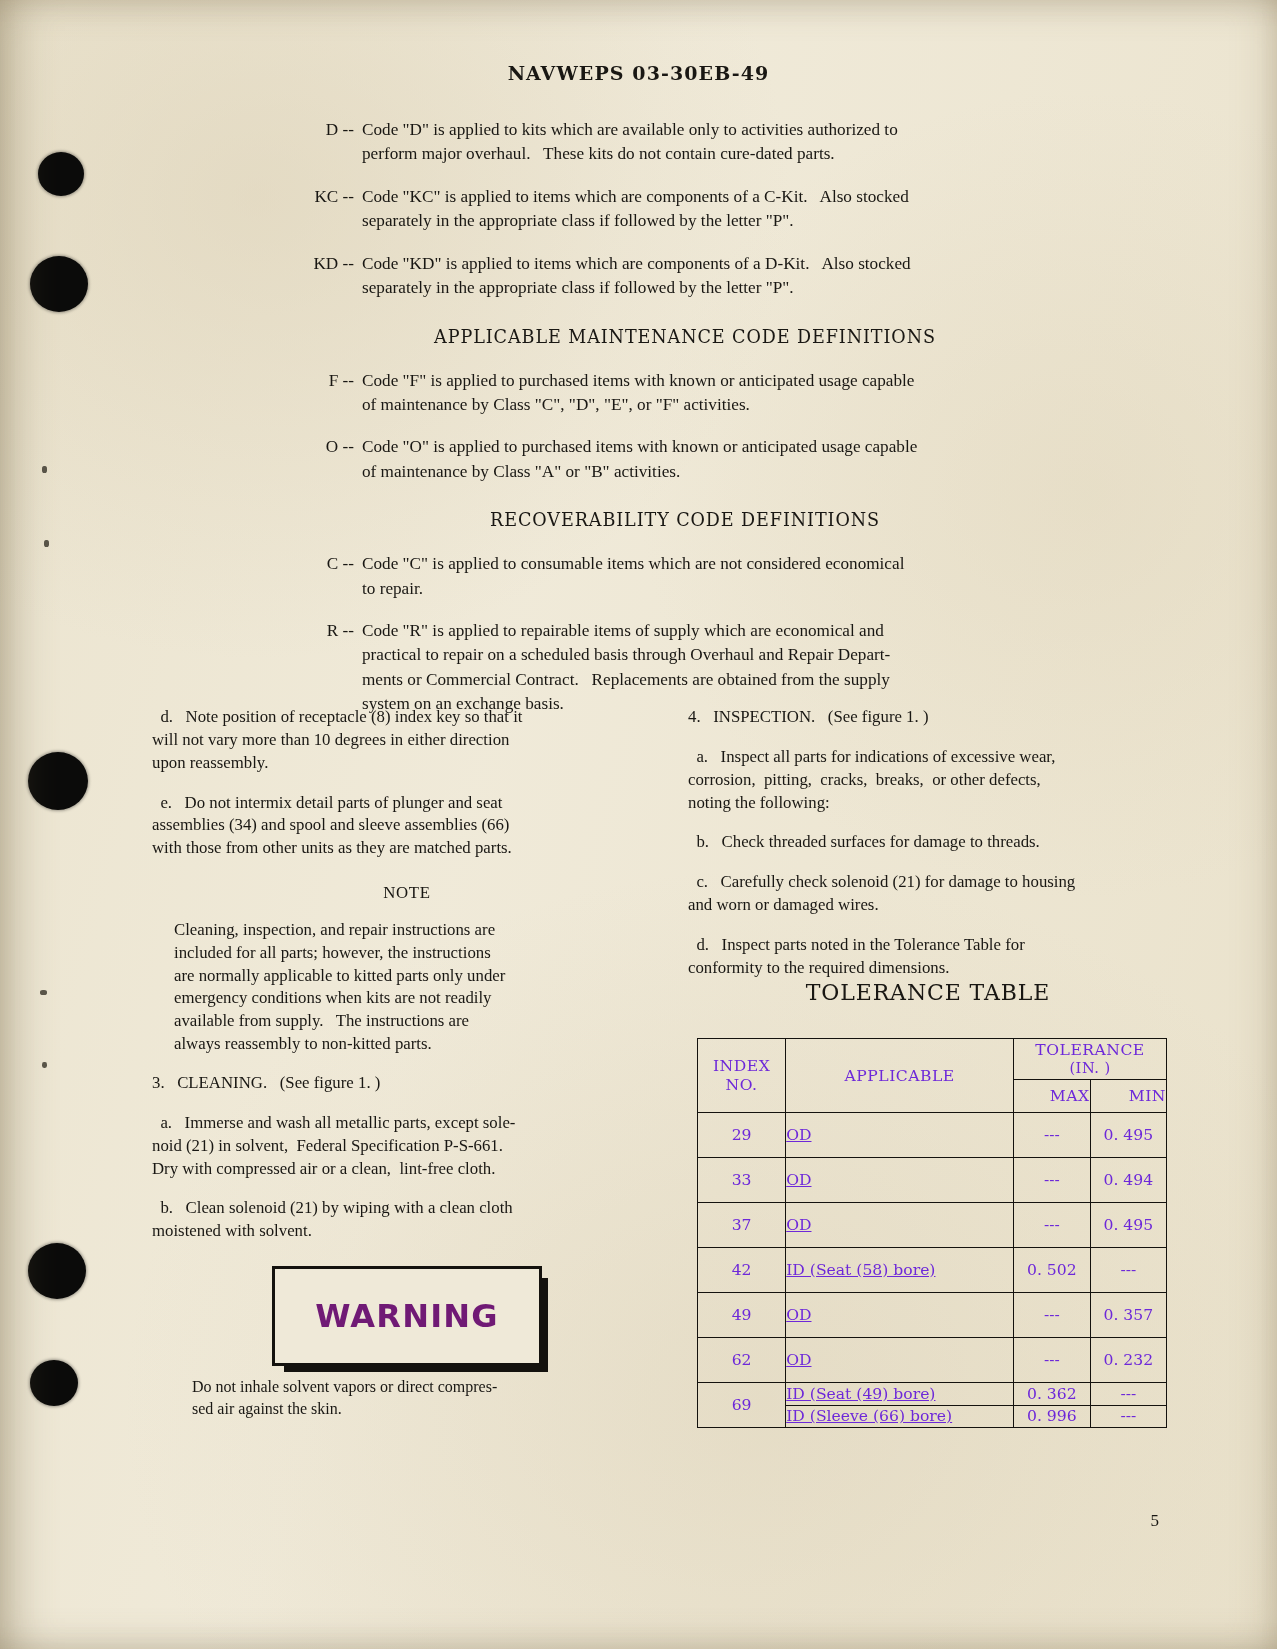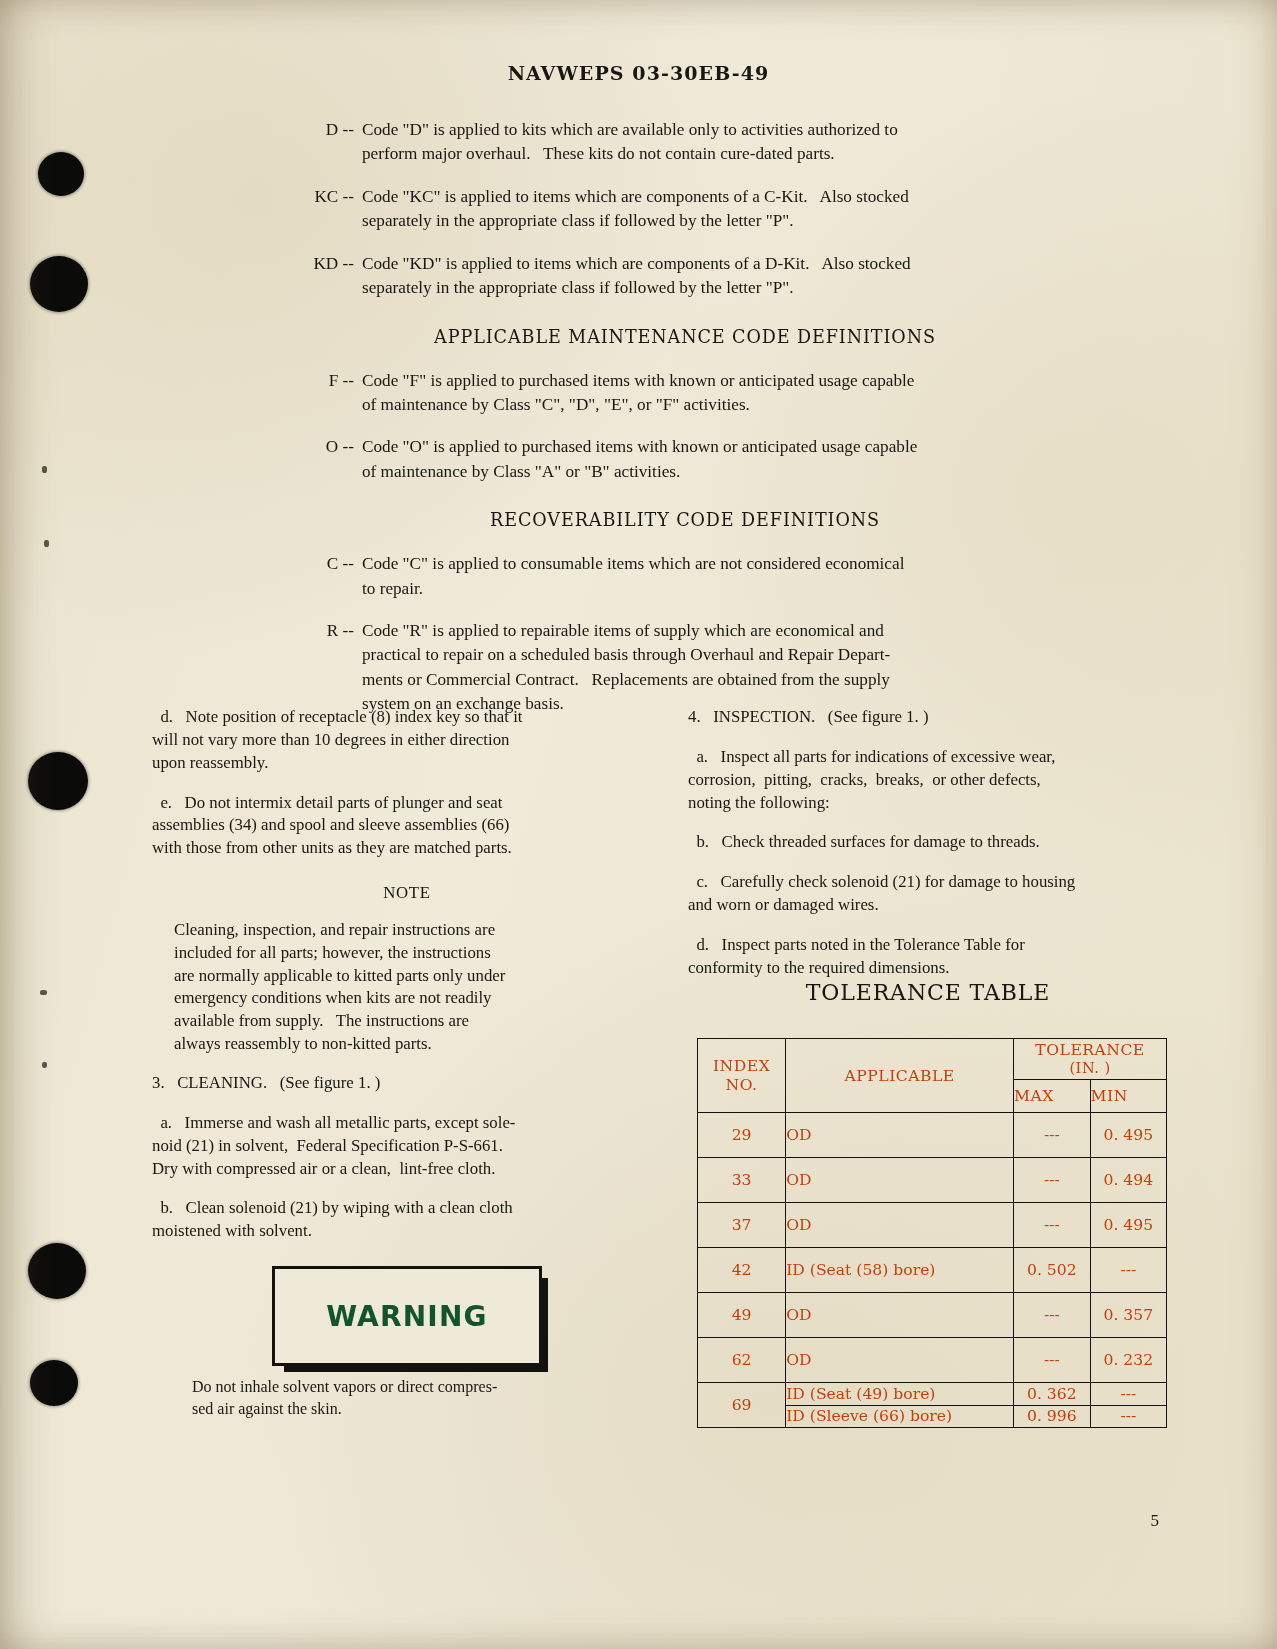--- a/index.html
+++ b/index.html
@@ -143,23 +143,23 @@
     height: 100%;
     border: 3px solid #14120e;
     background: #efe9d8;
     display: flex;
     align-items: center;
     justify-content: center;
   }
   .warning-text {
     font-family: "DejaVu Sans", "Liberation Sans", sans-serif;
     font-weight: bold;
-    font-size: 28px;
+    font-size: 32px;
     letter-spacing: 1.2px;
-    color: #14532d;
+    color: #701a75;
   }
   .warning-caption {
     position: absolute;
     left: 192px;
     top: 1376px;
     width: 470px;
     font-size: 16px;
     line-height: 1.36;
   }
   .warning-caption .ln { display: block; white-space: pre-wrap; }
@@ -181,30 +181,30 @@
     top: 1038px;
     width: 470px;
     border-collapse: collapse;
     font-size: 15.6px;
     font-family: "DejaVu Serif", "Liberation Serif", serif;
   }
   table.tolerance th,
   table.tolerance td {
     border: 1.6px solid #14120e;
     padding: 0;
-    color: #c2410c;
+    color: #6d28d9;
     font-weight: normal;
   }
   table.tolerance th { letter-spacing: 0.5px; }
   .th-index   { width: 88px;  text-align: center; height: 72px; line-height: 1.18; }
   .th-desc    { width: 230px; text-align: center; }
   .th-tol     { text-align: center; height: 40px; line-height: 1.15; }
-  .th-max, .th-min { width: 76px; text-align: left; height: 32px; }
+  .th-max, .th-min { width: 76px; text-align: right; height: 32px; }
   td.c-index  { text-align: center; height: 44px; }
-  td.c-desc   { text-align: left; padding-left: 13px; }
+  td.c-desc   { text-align: left; padding-left: 13px; text-decoration: underline; }
   td.c-num    { text-align: center; }
   .tol-sub { font-size: 14.6px; }
 
   .page-number {
     position: absolute;
     right: 118px;
     bottom: 118px;
     font-size: 17px;
   }
 </style>

